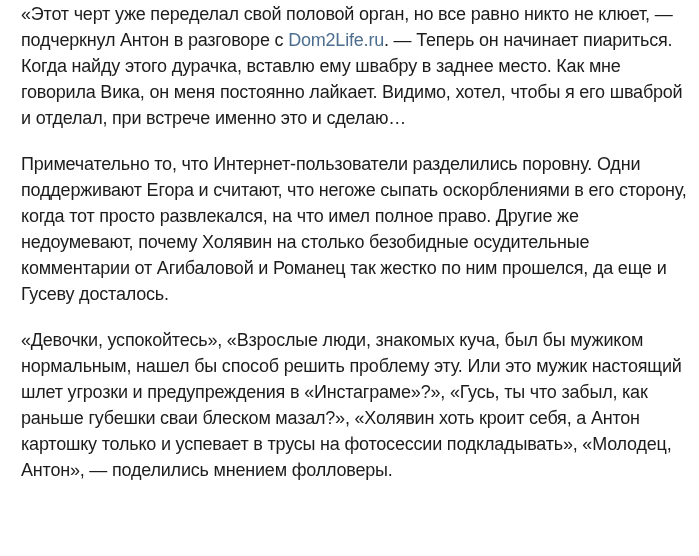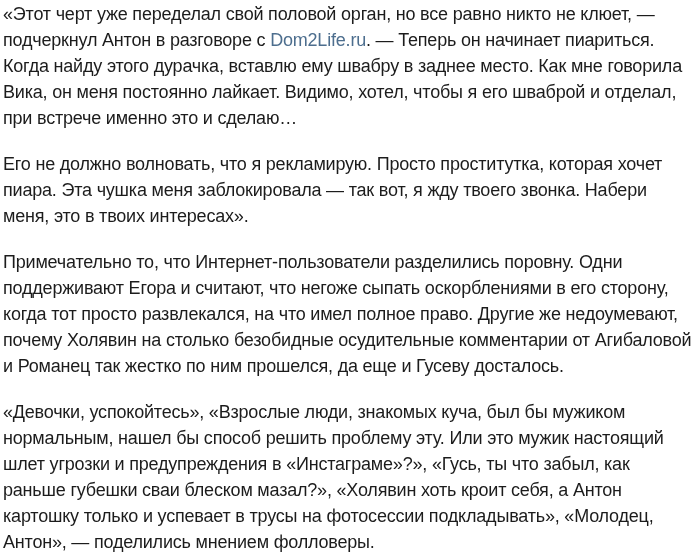--- a/index.html
+++ b/index.html
@@ -13,21 +13,21 @@
     background:var(--bg);
   }
   body{
     width:699px;
     height:556px;
     overflow:hidden;
   }
   .article{
     box-sizing:border-box;
     width:699px;
-    padding:1px 5px 0 3px;
+    padding:1px 5px 0 21px;
     font-family:"Liberation Sans", sans-serif;
     font-size:18px;
     line-height:26px;
     letter-spacing:-0.2px;
     color:var(--text);
     text-align:left;
   }
   .para{
     margin:0 0 20px 0;
   }
@@ -38,16 +38,15 @@
     color:var(--link);
     text-decoration:none;
     cursor:pointer;
   }
 </style>
 </head>
 <body>
 
 <div class="article" id="article-body">
     <p class="para"><span>«Этот черт уже переделал свой половой орган, но все равно никто не клюет, — подчеркнул Антон в разговоре с </span><a href="#" class="inline-link">Dom2Life.ru</a><span>. — Теперь он начинает пиариться. Когда найду этого дурачка, вставлю ему швабру в заднее место. Как мне говорила Вика, он меня постоянно лайкает. Видимо, хотел, чтобы я его шваброй и отделал, при встрече именно это и сделаю…</span></p>
-    <p class="para"><span>Его не должно волновать, что я рекламирую. Просто проститутка, которая хочет пиара. Эта чушка меня заблокировала — так вот, я жду твоего звонка. Набери меня, это в твоих интересах».</span></p>
     <p class="para"><span>Примечательно то, что Интернет-пользователи разделились поровну. Одни поддерживают Егора и считают, что негоже сыпать оскорблениями в его сторону, когда тот просто развлекался, на что имел полное право. Другие же недоумевают, почему Холявин на столько безобидные осудительные комментарии от Агибаловой и Романец так жестко по ним прошелся, да еще и Гусеву досталось.</span></p>
     <p class="para"><span>«Девочки, успокойтесь», «Взрослые люди, знакомых куча, был бы мужиком нормальным, нашел бы способ решить проблему эту. Или это мужик настоящий шлет угрозки и предупреждения в «Инстаграме»?», «Гусь, ты что забыл, как раньше губешки сваи блеском мазал?», «Холявин хоть кроит себя, а Антон картошку только и успевает в трусы на фотосессии подкладывать», «Молодец, Антон», — поделились мнением фолловеры.</span></p>
   </div>
 
 </body></html>

